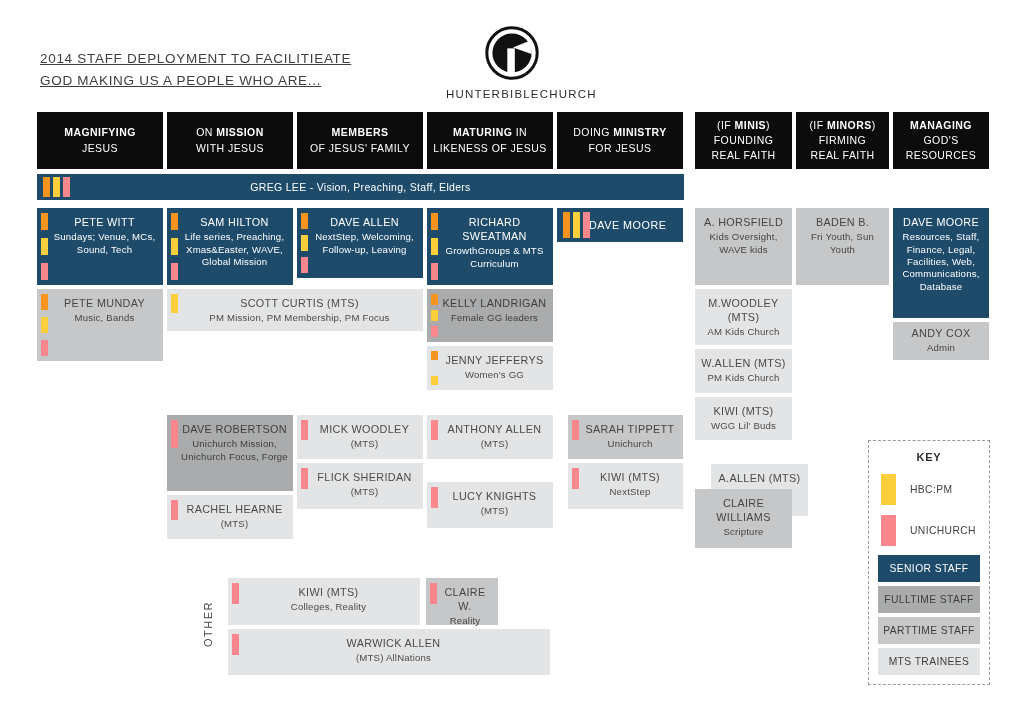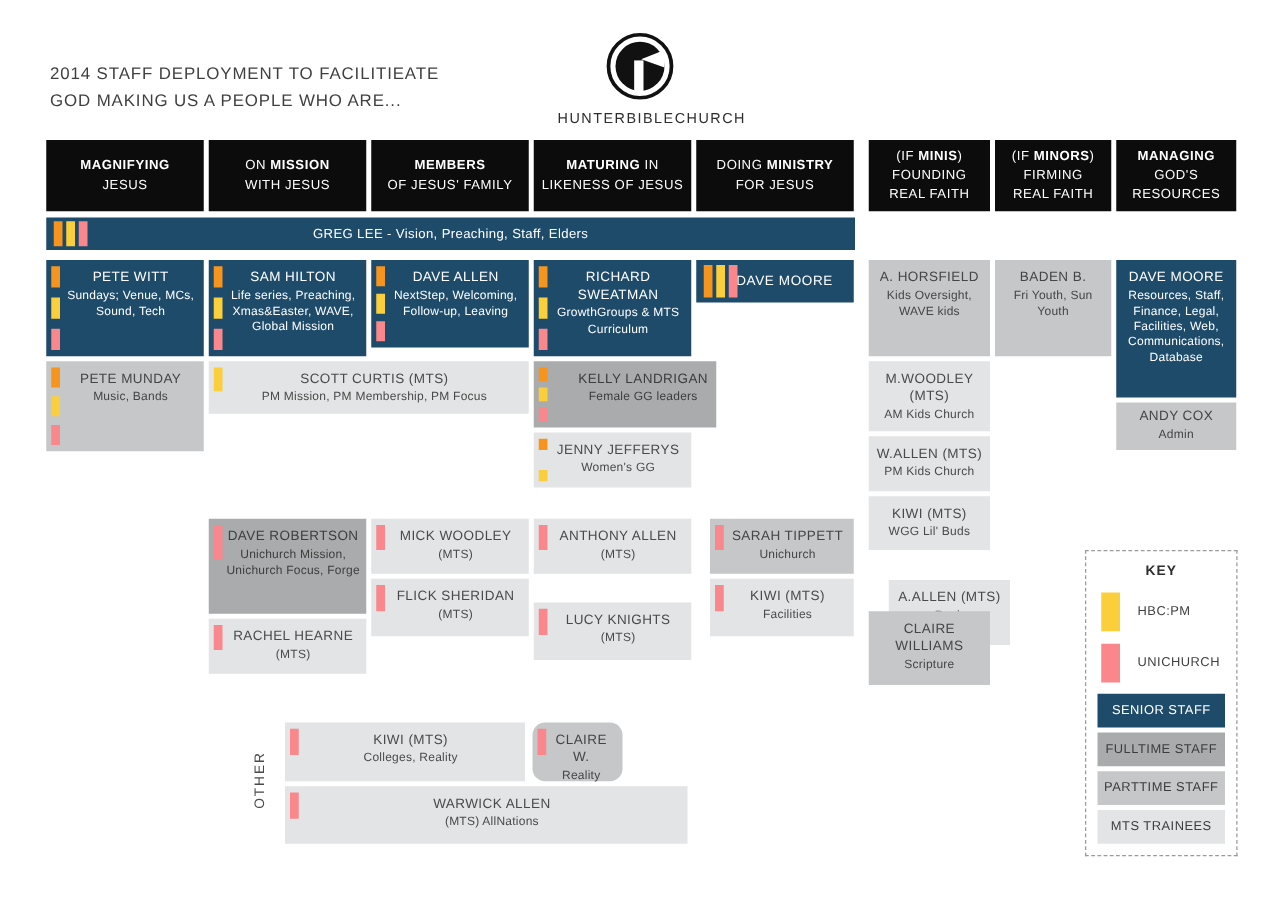--- a/index.html
+++ b/index.html
@@ -2,21 +2,21 @@
 <html><head>
 <meta charset="utf-8">
 <style>
   html,body{margin:0;padding:0;background:#ffffff;}
   body{width:1024px;height:724px;position:relative;overflow:hidden;
        font-family:"Liberation Sans", sans-serif;color:#474747;}
   .abs{position:absolute;}
 
   
   .page-title{left:40px;top:48px;font-size:13.5px;letter-spacing:.7px;
-              color:#3f3f3f;line-height:1.65;}
+              color:#3f3f3f;line-height:1.65;text-decoration:underline;}
 
   
   .logo-wrap{left:446px;top:25px;width:132px;text-align:center;}
   .logo-word{font-size:11.5px;letter-spacing:1.2px;color:#2e2e2e;margin-top:3px;}
   .logo-word b{font-weight:400;}
 
   
   .hdr{top:112px;height:57px;background:#0c0c0c;color:#fff;display:flex;
        flex-direction:column;justify-content:center;text-align:center;
        font-size:10.5px;letter-spacing:.45px;line-height:1.45;}
@@ -200,21 +200,21 @@
 </div>
 <div class="box mts striped" style="left:167px;top:289px;width:256px;height:42px;">
   <div class="stripes one">
       <span class="stripe yellow"></span>
     </div>
   <div class="box-content">
       <div class="name">SCOTT CURTIS (MTS)</div>
       <div class="role">PM Mission, PM Membership, PM Focus</div>
     </div>
 </div>
-<div class="box fulltime striped" style="left:427px;top:289px;width:126px;height:53px;padding-left:20px;">
+<div class="box fulltime striped" style="left:427px;top:289px;width:126px;height:53px;">
   <div class="stripes">
       <span class="stripe orange"></span>
       <span class="stripe yellow"></span>
       <span class="stripe pink"></span>
     </div>
   <div class="box-content">
       <div class="name">KELLY LANDRIGAN</div>
       <div class="role">Female GG leaders</div>
     </div>
 </div>
@@ -291,35 +291,35 @@
       <div class="name">SARAH TIPPETT</div>
       <div class="role">Unichurch</div>
     </div>
 </div>
 <div class="box mts striped" style="left:568px;top:463px;width:115px;height:46px;">
   <div class="stripes one">
       <span class="stripe pink"></span>
     </div>
   <div class="box-content">
       <div class="name">KIWI (MTS)</div>
-      <div class="role">Facilities</div>
+      <div class="role">NextStep</div>
     </div>
 </div>
 
 <div class="abs other-label">OTHER</div>
 <div class="box mts striped" style="left:228px;top:578px;width:192px;height:47px;">
   <div class="stripes one">
       <span class="stripe pink"></span>
     </div>
   <div class="box-content">
       <div class="name">KIWI (MTS)</div>
       <div class="role">Colleges, Reality</div>
     </div>
 </div>
-<div class="box parttime striped" style="left:426px;top:578px;width:72px;height:47px;border-radius:10px;">
+<div class="box parttime striped" style="left:426px;top:578px;width:72px;height:47px;">
   <div class="stripes one">
       <span class="stripe pink"></span>
     </div>
   <div class="box-content" style="padding-left:11px;">
       <div class="name">CLAIRE W.</div>
       <div class="role">Reality</div>
     </div>
 </div>
 <div class="box mts striped" style="left:228px;top:629px;width:322px;height:46px;">
   <div class="stripes one">

